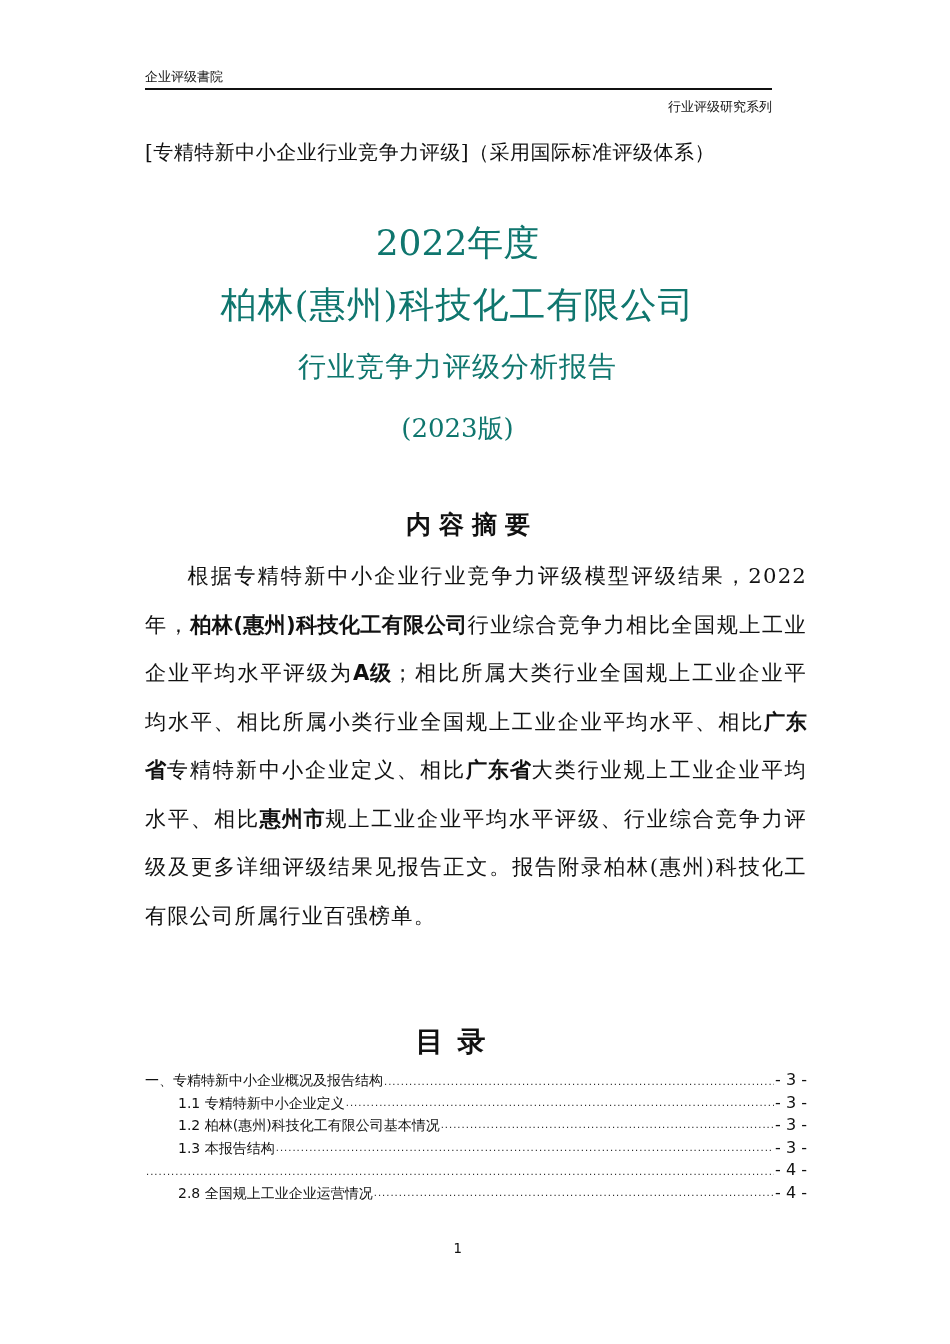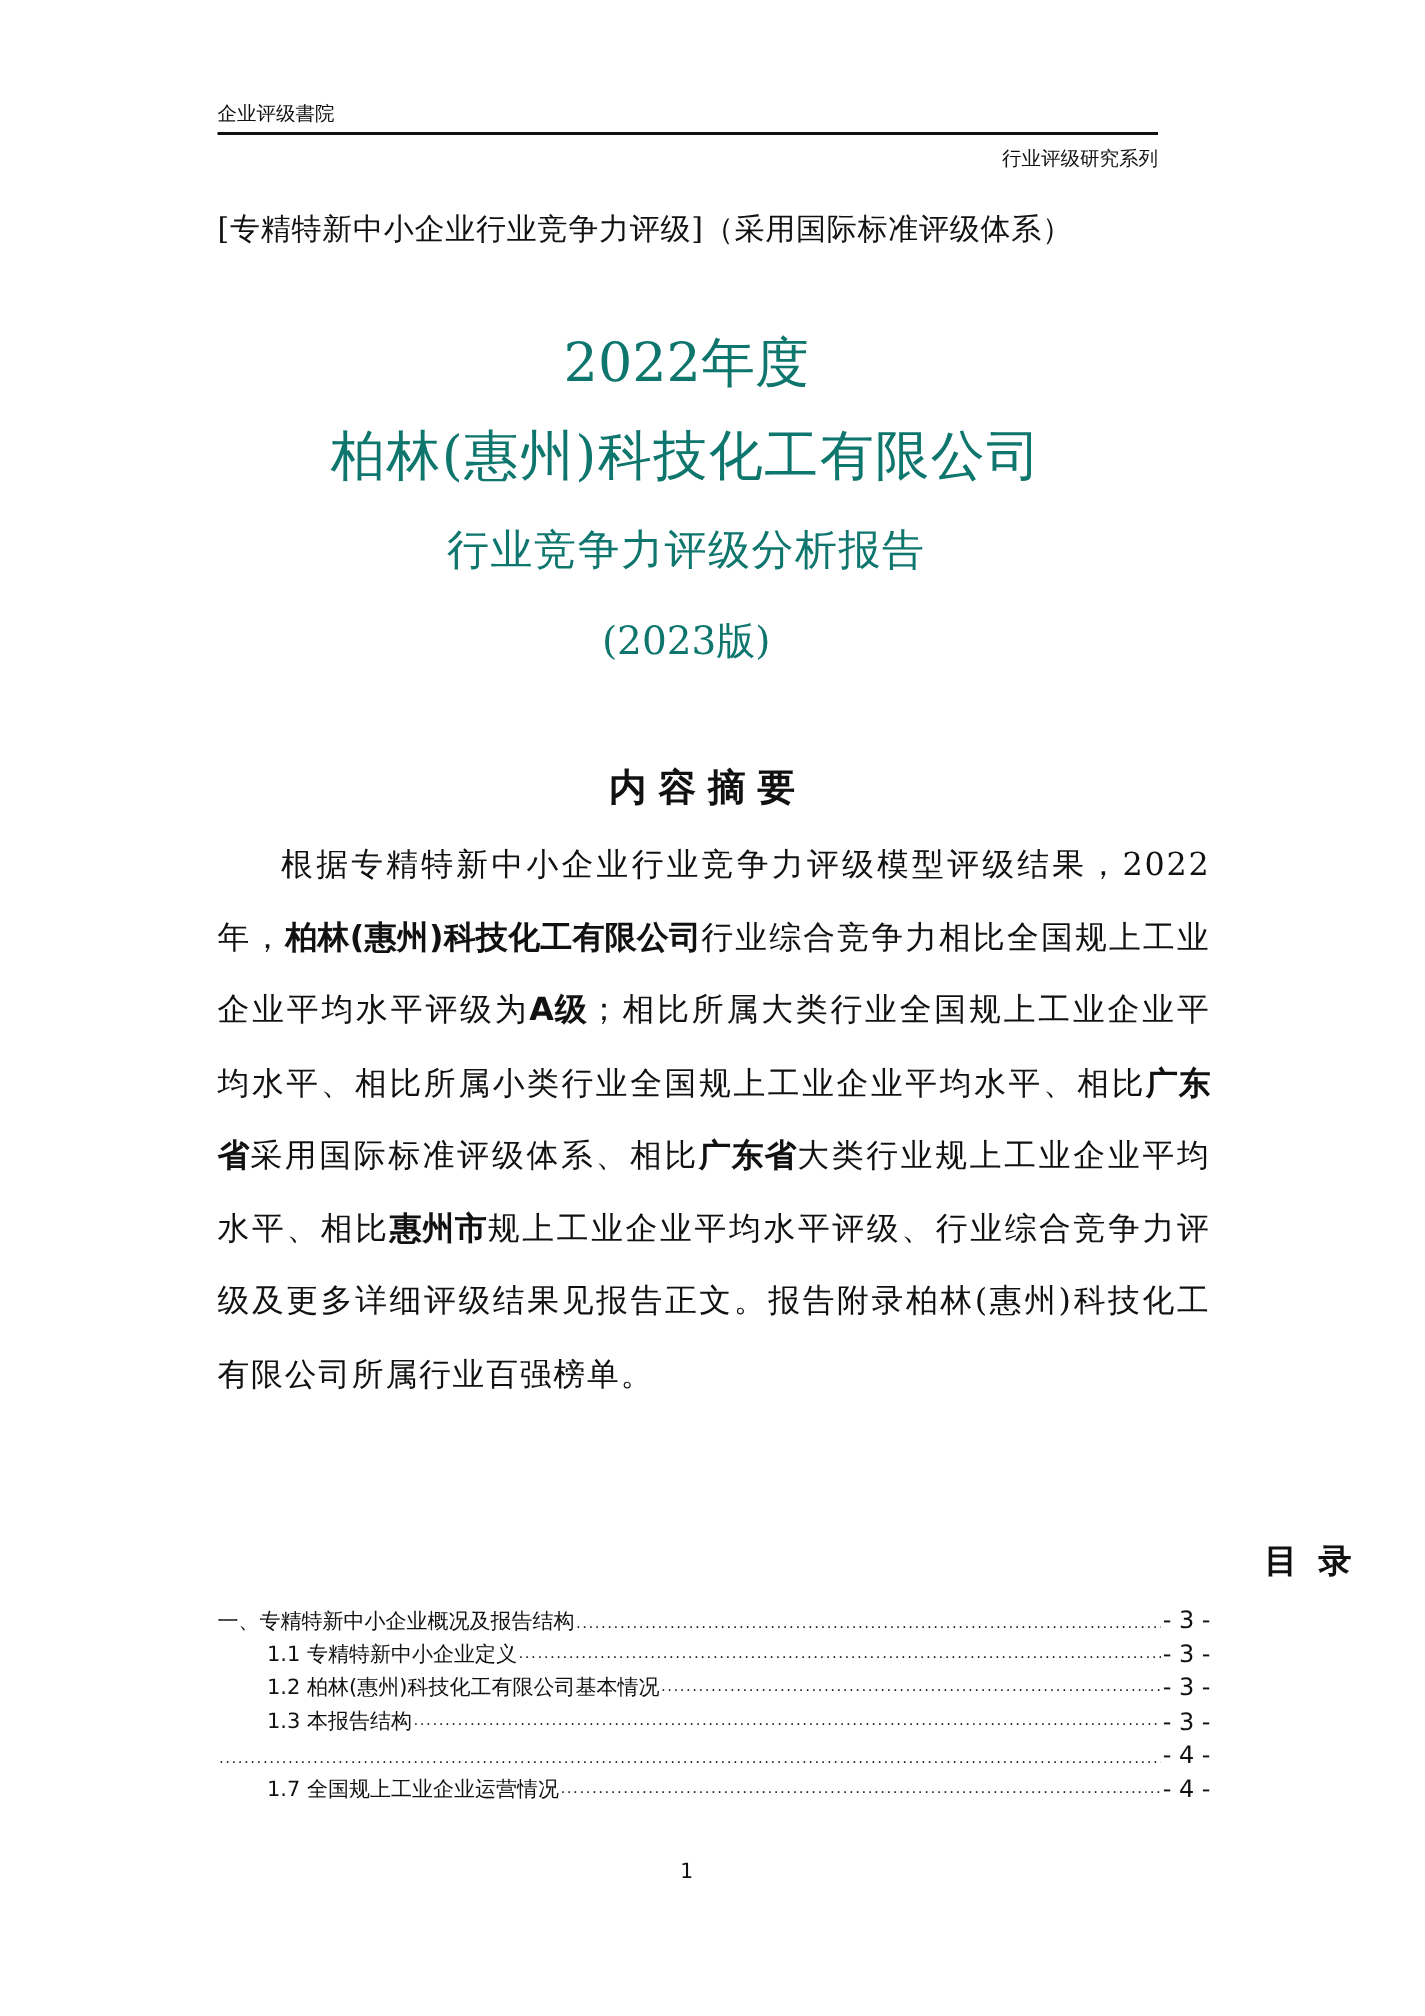--- a/index.html
+++ b/index.html
@@ -24,23 +24,23 @@
   .title-block .t4 { font-size: 26px; line-height: 60px; height: 60px; }
 
   .summary-heading { position: absolute; left: 0; right: 0; top: 505px; text-align: center;
                      font-family: "DejaVu Sans", "Liberation Sans", sans-serif; font-weight: bold;
                      font-size: 25px; letter-spacing: 8px; line-height: 40px; padding-left: 29px; }
 
   .summary { position: absolute; left: 145px; width: 662px; top: 552px; font-size: 21.2px;
              line-height: 48.5px; text-align: justify; text-indent: 2em; letter-spacing: 1.2px; }
   .summary b { font-family: "DejaVu Sans", "Liberation Sans", sans-serif; font-weight: bold; letter-spacing: 0; }
 
-  .toc-heading { position: absolute; left: 0; right: 0; top: 1022px; text-align: right;
+  .toc-heading { position: absolute; left: 0; right: 0; top: 1022px; text-align: center;
                  font-family: "DejaVu Sans", "Liberation Sans", sans-serif; font-weight: bold;
-                 font-size: 22px; letter-spacing: 14px; line-height: 40px; }
+                 font-size: 28px; letter-spacing: 14px; line-height: 40px; }
 
   .toc { position: absolute; left: 145px; width: 662px; top: 1069px; font-size: 14px;
          font-family: "DejaVu Sans", "Liberation Sans", sans-serif; }
   .toc-row { display: flex; align-items: baseline; height: 22.5px; line-height: 22.5px; }
   .toc-row.sub { padding-left: 33px; align-items: center; }
   .toc-row .label { white-space: nowrap; }
   .toc-row .dots { flex: 1; overflow: hidden; white-space: nowrap; margin: 0 1px;
                    font-size: 10px; letter-spacing: 1px; color: #222; }
   .toc-row .dots::before { content: "........................................................................................................................................................................................................"; }
   .toc-row .page-num { white-space: nowrap; font-size: 16px; }
@@ -63,21 +63,21 @@
   <div class="title-block">
     <div class="t1">2022年度</div>
     <div class="t2">柏林(惠州)科技化工有限公司</div>
     <div class="t3">行业竞争力评级分析报告</div>
     <div class="t4">(2023版)</div>
   </div>
 
   <div class="summary-heading">内容摘要</div>
 
   <div class="summary">
-    <span>根据专精特新中小企业行业竞争力评级模型评级结果，2022年，</span><b>柏林(惠州)科技化工有限公司</b><span>行业综合竞争力相比全国规上工业企业平均水平评级为</span><b>A级</b><span>；相比所属大类行业全国规上工业企业平均水平、相比所属小类行业全国规上工业企业平均水平、相比</span><b>广东省</b><span>采用国际标准评级体系、相比</span><b>广东省</b><span>大类行业规上工业企业平均水平、相比</span><b>惠州市</b><span>规上工业企业平均水平评级、行业综合竞争力评级及更多详细评级结果见报告正文。报告附录柏林(惠州)科技化工有限公司所属行业百强榜单。</span>
+    <span>根据专精特新中小企业行业竞争力评级模型评级结果，2022年，</span><b>柏林(惠州)科技化工有限公司</b><span>行业综合竞争力相比全国规上工业企业平均水平评级为</span><b>A级</b><span>；相比所属大类行业全国规上工业企业平均水平、相比所属小类行业全国规上工业企业平均水平、相比</span><b>广东省</b><span>专精特新中小企业定义、相比</span><b>广东省</b><span>大类行业规上工业企业平均水平、相比</span><b>惠州市</b><span>规上工业企业平均水平评级、行业综合竞争力评级及更多详细评级结果见报告正文。报告附录柏林(惠州)科技化工有限公司所属行业百强榜单。</span>
   </div>
 
   <div class="toc-heading">目录</div>
 
   <div class="toc">
     <div class="toc-row">
       <span class="label">一、专精特新中小企业概况及报告结构</span>
       <span class="dots"></span>
       <span class="page-num">- 3 -</span>
     </div>
@@ -94,21 +94,21 @@
     <div class="toc-row sub">
       <span class="label">1.3 本报告结构</span>
       <span class="dots"></span>
       <span class="page-num">- 3 -</span>
     </div>
     <div class="toc-row">
       <span class="dots"></span>
       <span class="page-num">- 4 -</span>
     </div>
     <div class="toc-row sub">
-      <span class="label">1.7 全国规上工业企业运营情况</span>
+      <span class="label">2.8 全国规上工业企业运营情况</span>
       <span class="dots"></span>
       <span class="page-num">- 4 -</span>
     </div>
   </div>
 
   <div class="footer">1</div>
 
 </div>
 
 </body></html>

